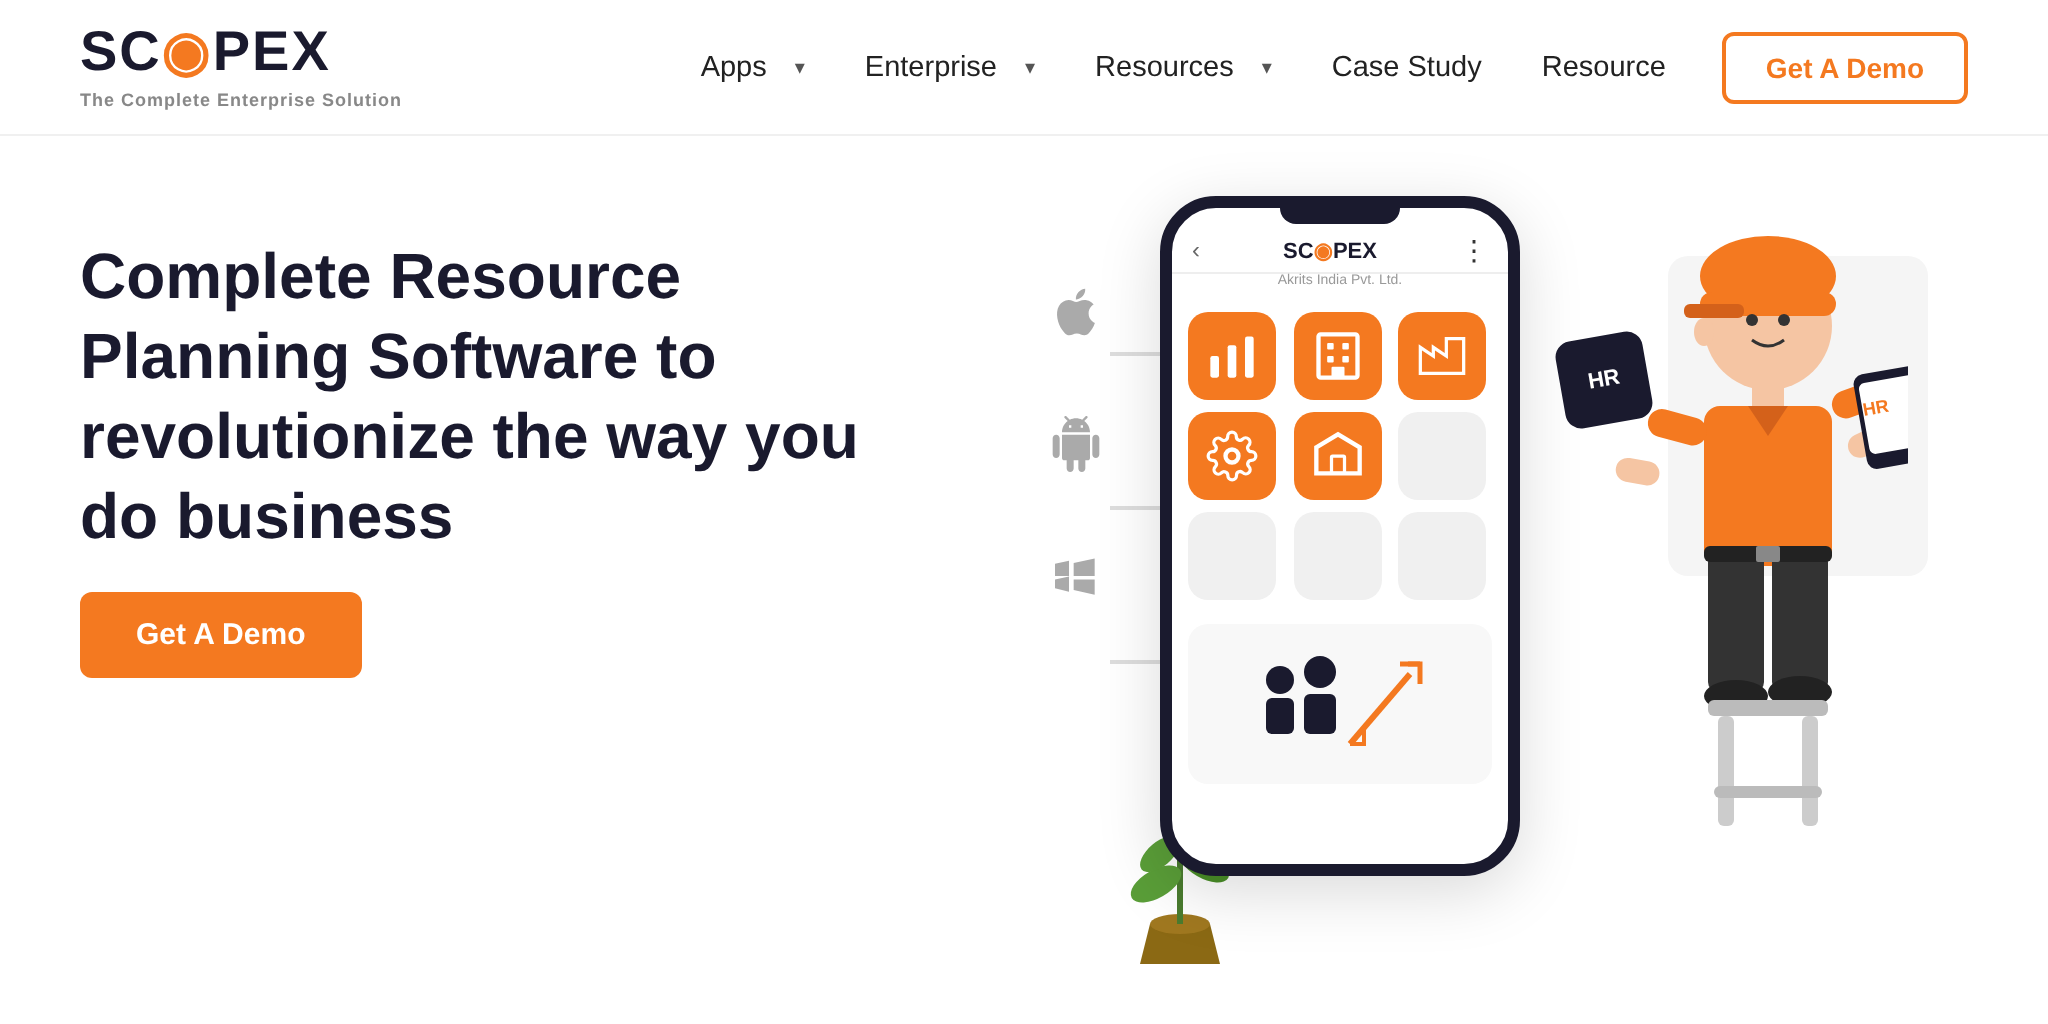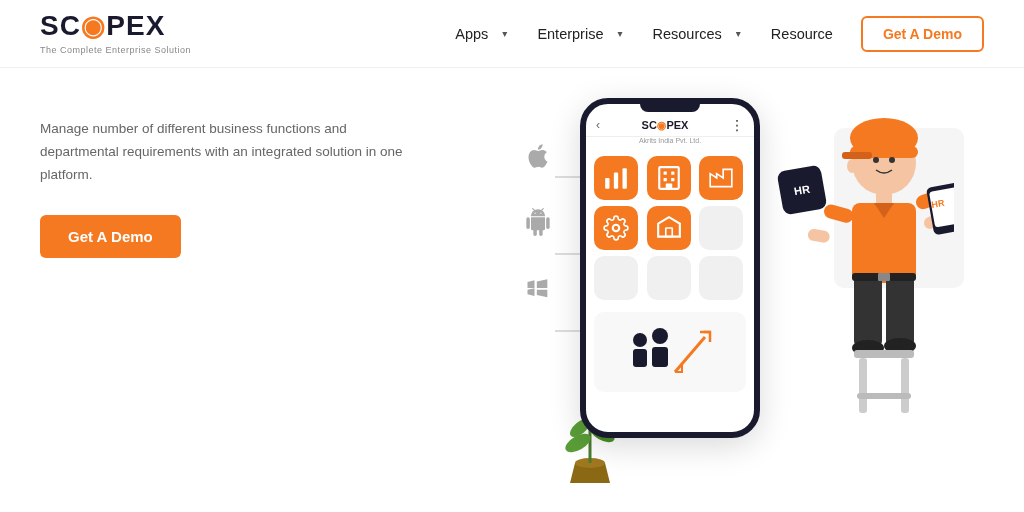--- a/index.html
+++ b/index.html
@@ -33,20 +33,21 @@
       line-height: 1;
     }
     .logo-text .orange-dot {
       color: #F47920;
     }
     .logo-sub {
       font-size: 9px;
       color: #888;
       margin-top: 5px;
       letter-spacing: 0.5px;
+      font-weight: bold;
     }
 
     nav {
       display: flex;
       align-items: center;
       gap: 6px;
     }
 
     .nav-item {
       display: flex;
@@ -295,29 +296,32 @@
     </a>
     <a class="nav-item">
       <span>Enterprise</span>
       <span class="nav-chevron">▾</span>
     </a>
     <a class="nav-item">
       <span>Resources</span>
       <span class="nav-chevron">▾</span>
     </a>
     <a class="nav-item">
+      <span>Case Study</span>
+    </a>
+    <a class="nav-item">
       <span>Resource</span>
     </a>
     <button class="btn-demo">Get A Demo</button>
   </nav>
 </header>
 
 <section class="hero">
   <div class="hero-left">
-    <p class="hero-desc">Manage number of different business functions and departmental requirements with an integrated solution in one platform.</p>
+    <h1 class="hero-title">Complete Resource Planning Software to revolutionize the way you do business</h1>
     <button class="btn-hero-demo">Get A Demo</button>
   </div>
 
   <div class="hero-right">
 
     <div class="side-icons">
 
       <div class="side-icon-item">
         <svg viewBox="0 0 24 24" width="28" height="28" fill="#aaa">
           <path d="M18.71 19.5c-.83 1.24-1.71 2.45-3.05 2.47-1.34.03-1.77-.79-3.29-.79-1.53 0-2 .77-3.27.82-1.31.05-2.3-1.32-3.14-2.53C4.25 17 2.94 12.45 4.7 9.39c.87-1.52 2.43-2.48 4.12-2.51 1.28-.02 2.5.87 3.29.87.78 0 2.26-1.07 3.8-.91.65.03 2.47.26 3.64 1.98-.09.06-2.17 1.28-2.15 3.81.03 3.02 2.65 4.03 2.68 4.04-.03.07-.42 1.44-1.38 2.83M13 3.5c.73-.83 1.94-1.46 2.94-1.5.13 1.17-.34 2.35-1.04 3.19-.69.85-1.83 1.51-2.95 1.42-.15-1.15.41-2.35 1.05-3.11z"></path>

